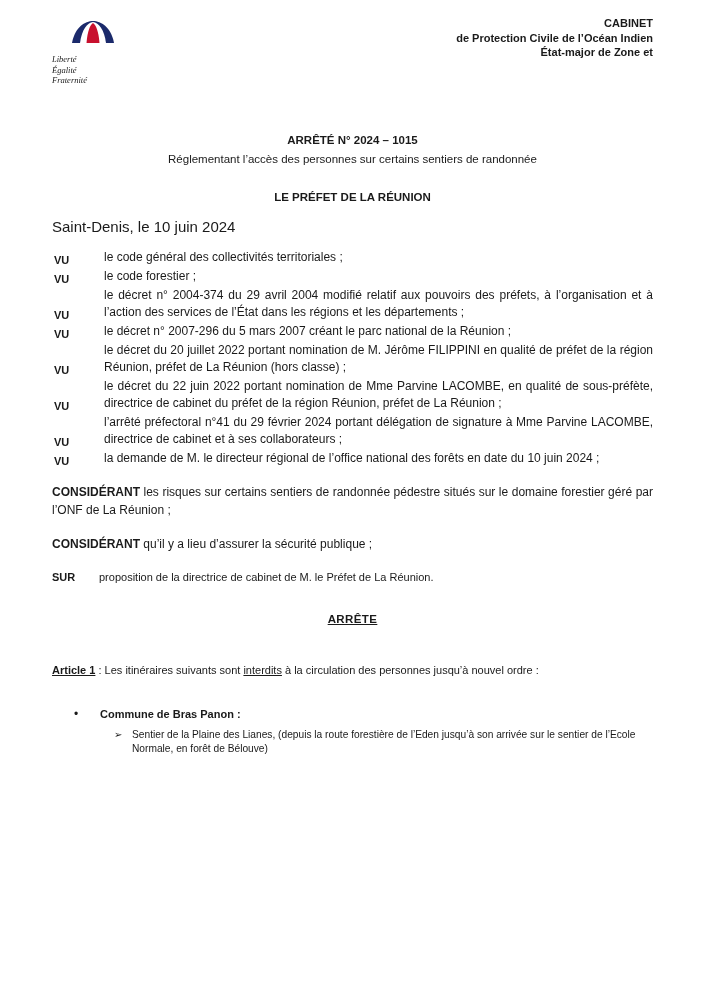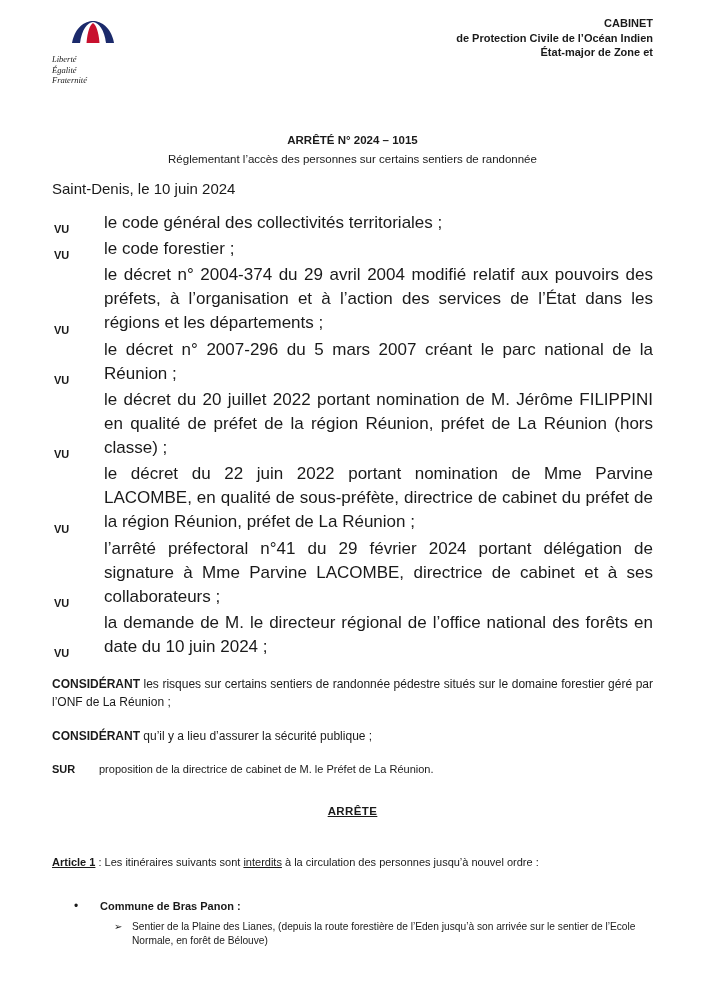--- a/index.html
+++ b/index.html
@@ -104,21 +104,21 @@
   }
   .vu-label {
     font-weight: bold;
     font-size: 11px;
     width: 52px;
     flex: 0 0 52px;
     padding-left: 2px;
     box-sizing: border-box;
   }
   .vu-text {
-    font-size: 17px;
+    font-size: 12px;
     line-height: 1.42;
     text-align: justify;
     flex: 1 1 auto;
   }
 
   
   .para {
     font-size: 12px;
     line-height: 1.45;
     text-align: justify;
@@ -221,20 +221,21 @@
 
       <div class="header-right">
         <div>CABINET</div>
         <div>de Protection Civile de l’Océan Indien</div>
         <div>État-major de Zone et</div>
       </div>
     </div>
 
     <div class="arrete-title">ARRÊTÉ N° 2024 – 1015</div>
     <div class="arrete-sub">Réglementant l’accès des personnes sur certains sentiers de randonnée</div>
+    <div class="prefet-line">LE PRÉFET DE LA RÉUNION</div>
     <div class="place-date">Saint-Denis, le 10 juin 2024</div>
 
     <div class="vu-list">
       <div class="vu-row">
         <div class="vu-label">VU</div>
         <div class="vu-text">le code général des collectivités territoriales ;</div>
       </div>
       <div class="vu-row">
         <div class="vu-label">VU</div>
         <div class="vu-text">le code forestier ;</div>

